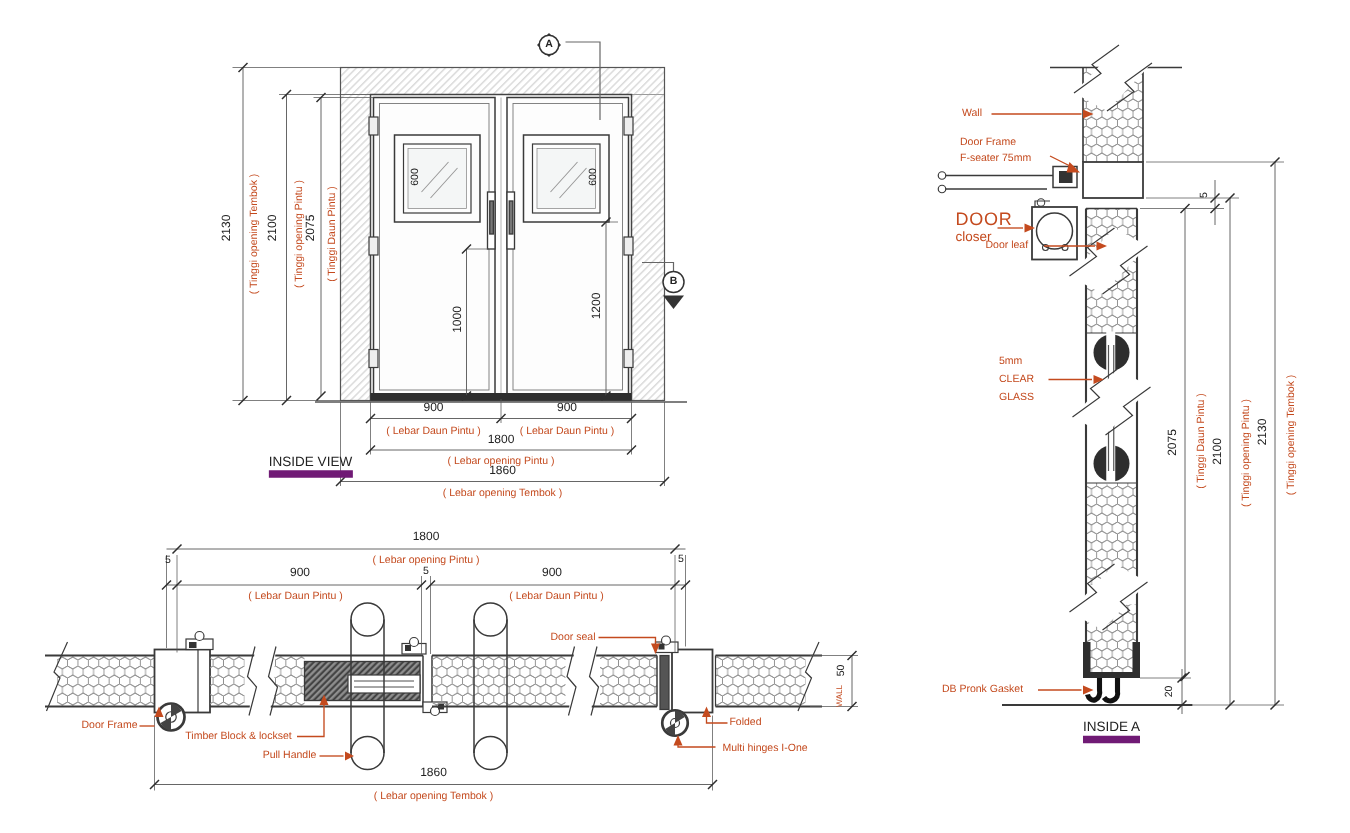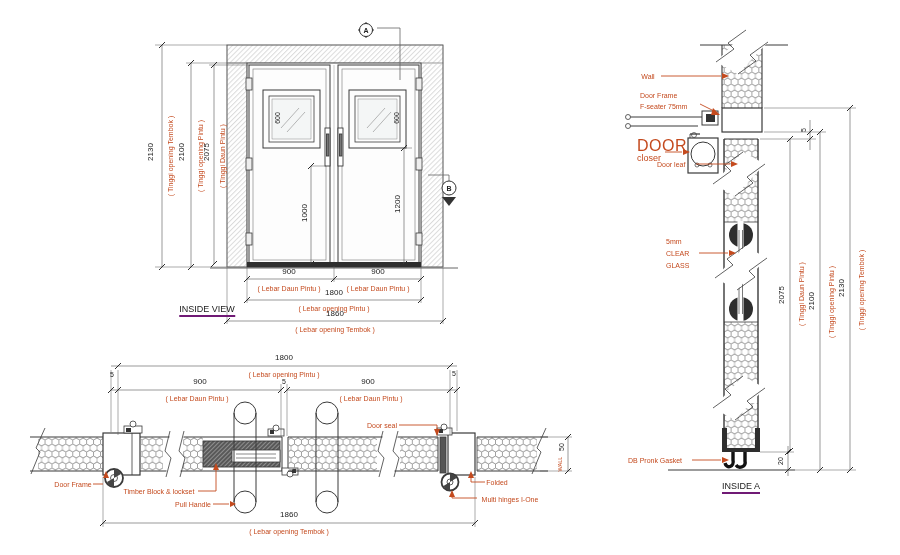--- a/index.html
+++ b/index.html
@@ -6,24 +6,24 @@
   #canvas{position:relative;width:900px;height:555px;background:#ffffff;overflow:hidden;
           font-family:"Liberation Sans",sans-serif;}
   #lines{position:absolute;left:0;top:0;}
   .t,.tv,.lt{position:absolute;white-space:nowrap;color:#222;font-size:8px;line-height:1;}
   .t{transform:translate(-50%,-50%);}
   .tv{transform:translate(-50%,-50%) rotate(-90deg);}
   .lt{transform:translate(0,-50%);}
   .red{color:#c44a1e;}
   .s7{font-size:7px;}
   .s55{font-size:5.5px;}
-  .s10{font-size:16px;letter-spacing:.5px;}
+  .s10{font-size:12px;letter-spacing:.5px;}
   .s9{font-size:9px;}
   .b{font-weight:bold;}
-  .u{border-bottom:2px solid #701a75;padding-bottom:1px;}
+  .u{border-bottom:5px solid #701a75;padding-bottom:1px;}
 </style>
 </head>
 <body>
 
 <div id="canvas">
 
 <svg id="lines" width="900" height="555" viewBox="0 0 900 555">
   <defs>
     <pattern id="hx" width="6.93" height="12" patternUnits="userSpaceOnUse">
       <g fill="none" stroke="#8f8f8f" stroke-width="0.6">

